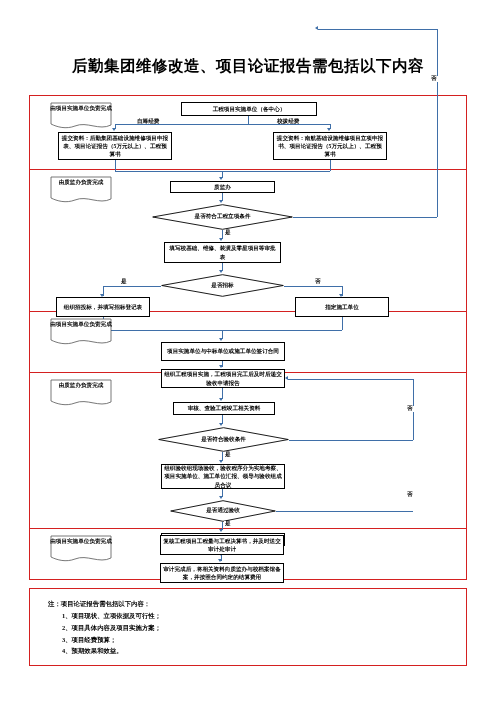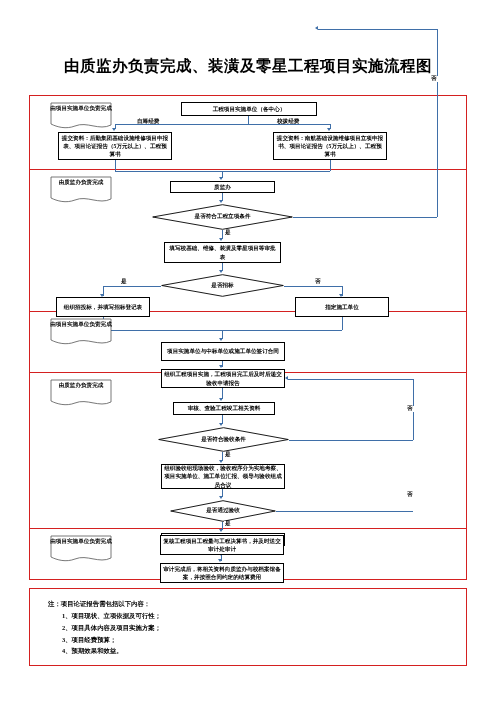--- a/index.html
+++ b/index.html
@@ -73,21 +73,21 @@
   .note-body{
     position:absolute;left:18px;top:9px;width:400px;
     font-size:6.4px;font-weight:bold;line-height:1.85;
   }
   .note-body .ni{display:block;padding-left:14px;}
   .note-body .nh{display:block;}
 </style>
 </head>
 <body>
 
-<div id="page-title">由质监办负责完成、装潢及零星工程项目实施流程图</div>
+<div id="page-title">后勤集团维修改造、项目论证报告需包括以下内容</div>
 
 <div class="frame">
 
   <div class="divider" style="top:73px;"></div>
   <div class="divider" style="top:215px;"></div>
   <div class="divider" style="top:276px;"></div>
   <div class="divider" style="top:432px;"></div>
 
   <div class="role" style="left:20px;top:6px;height:30px;">
     <svg viewBox="0 0 62 30" preserveAspectRatio="none">

